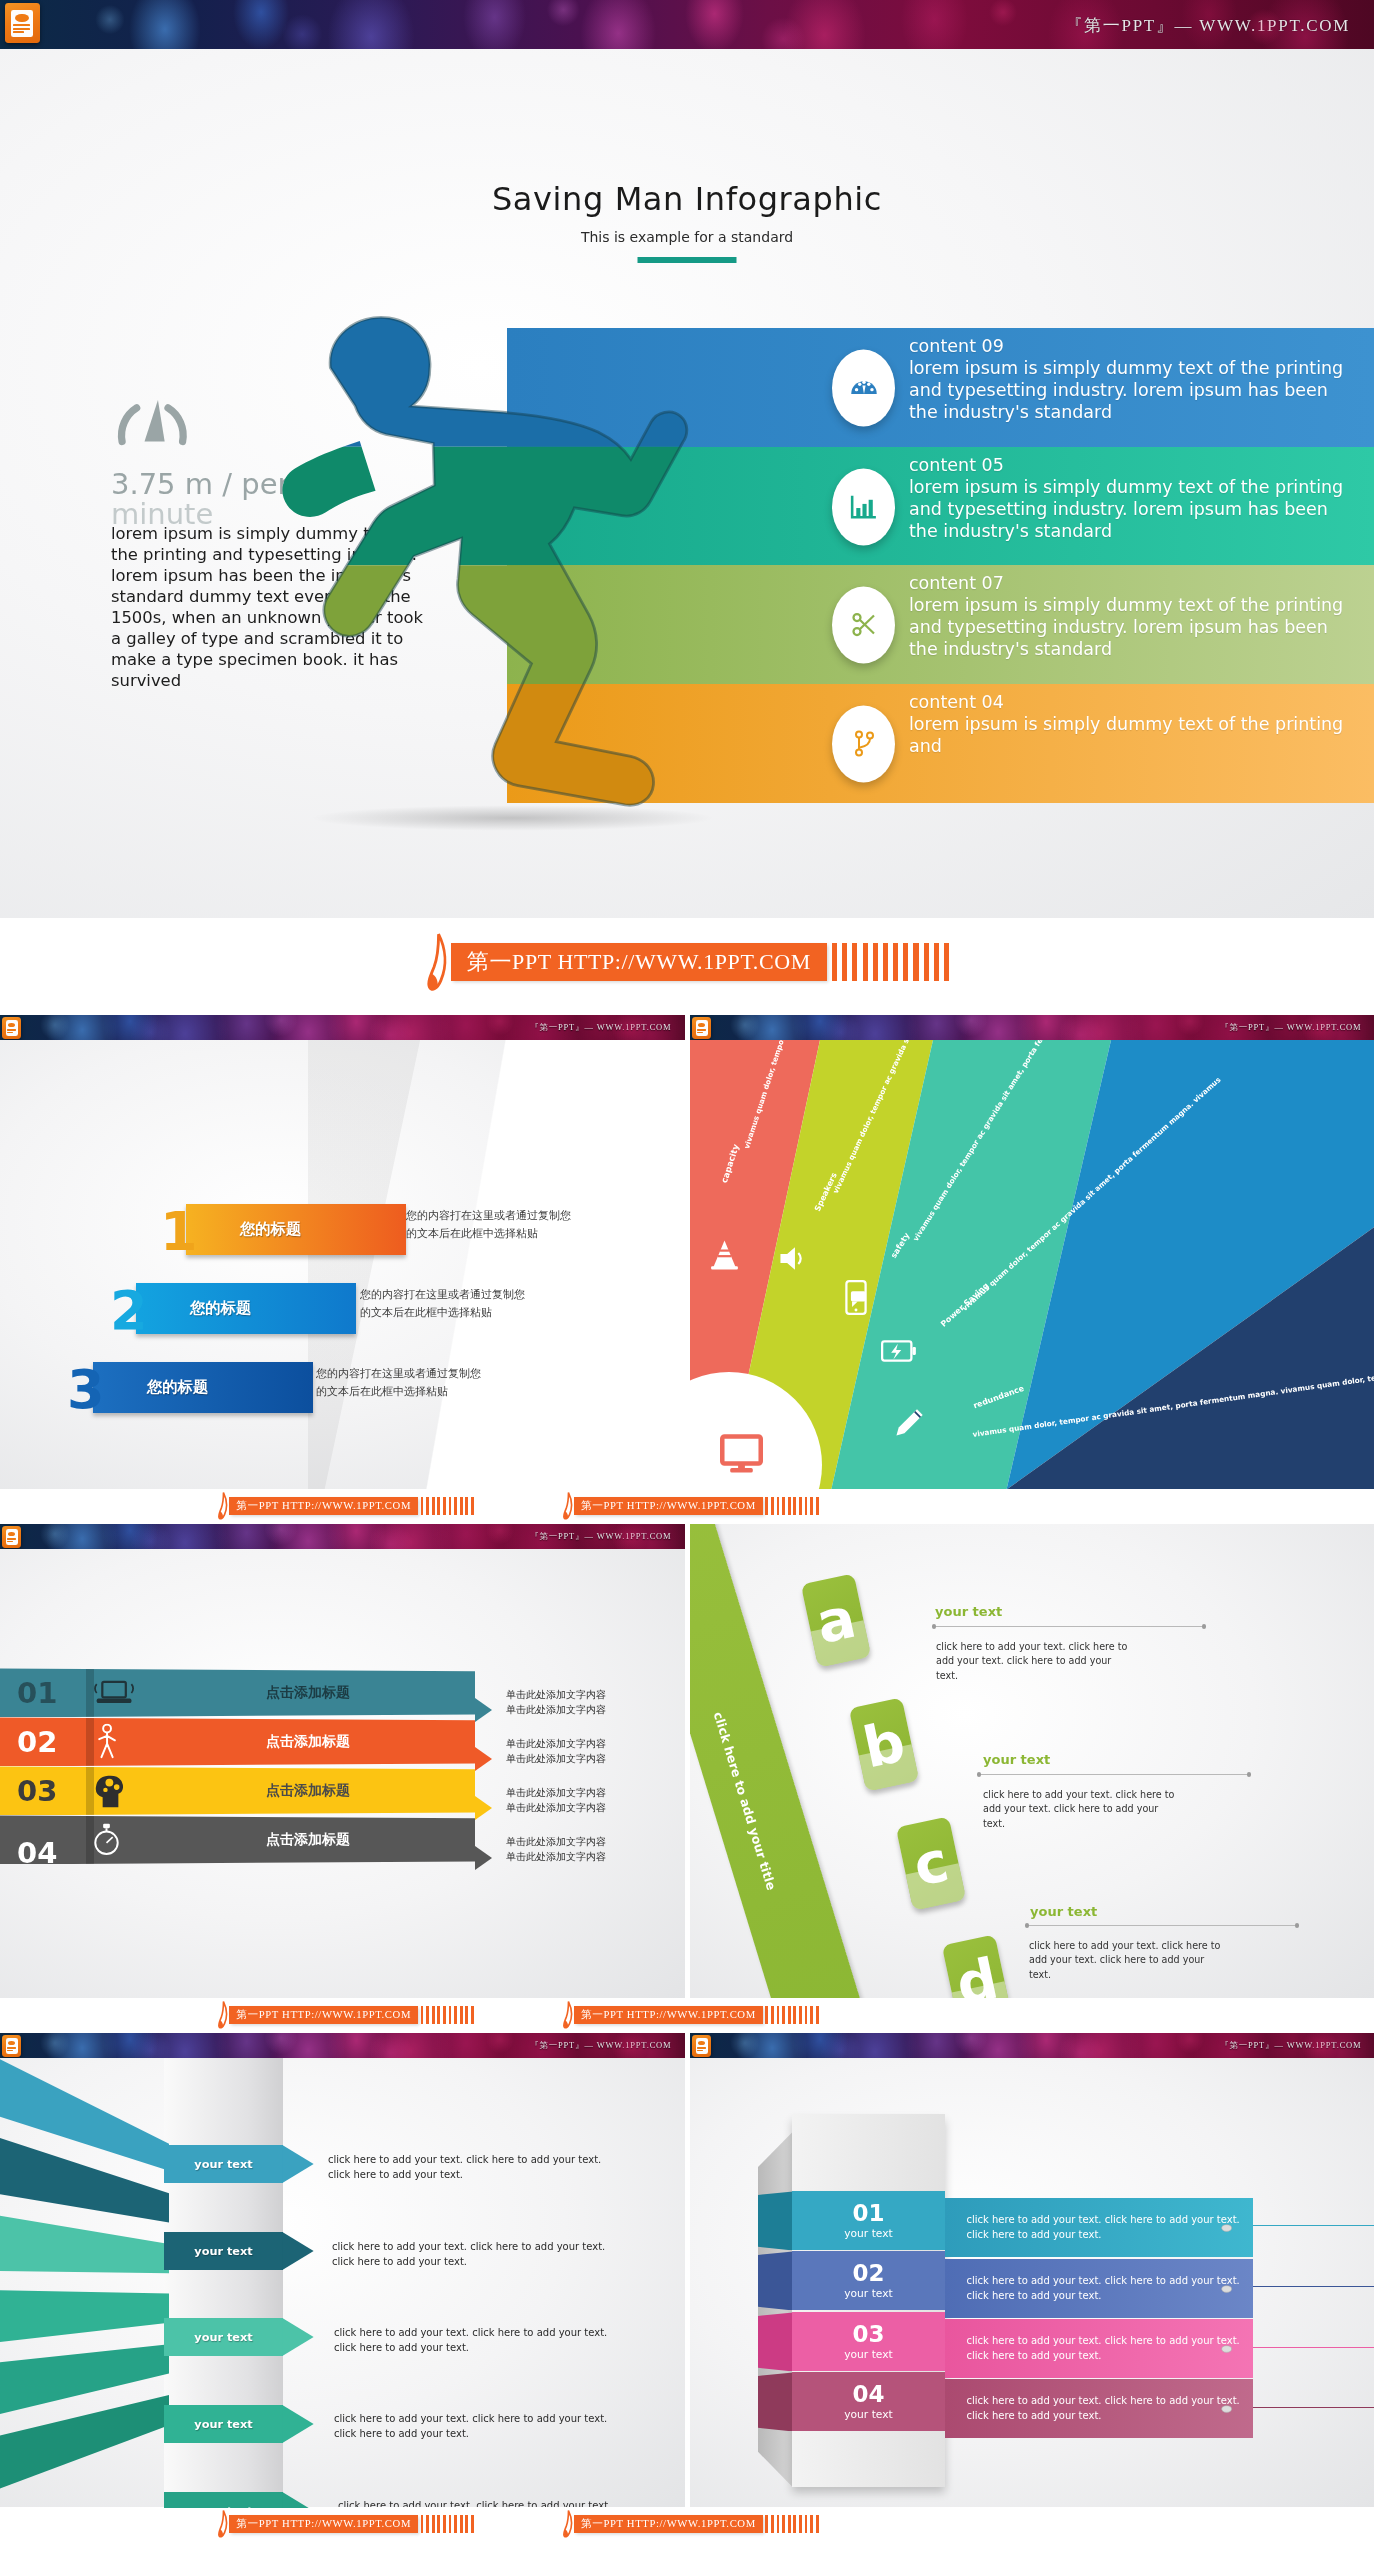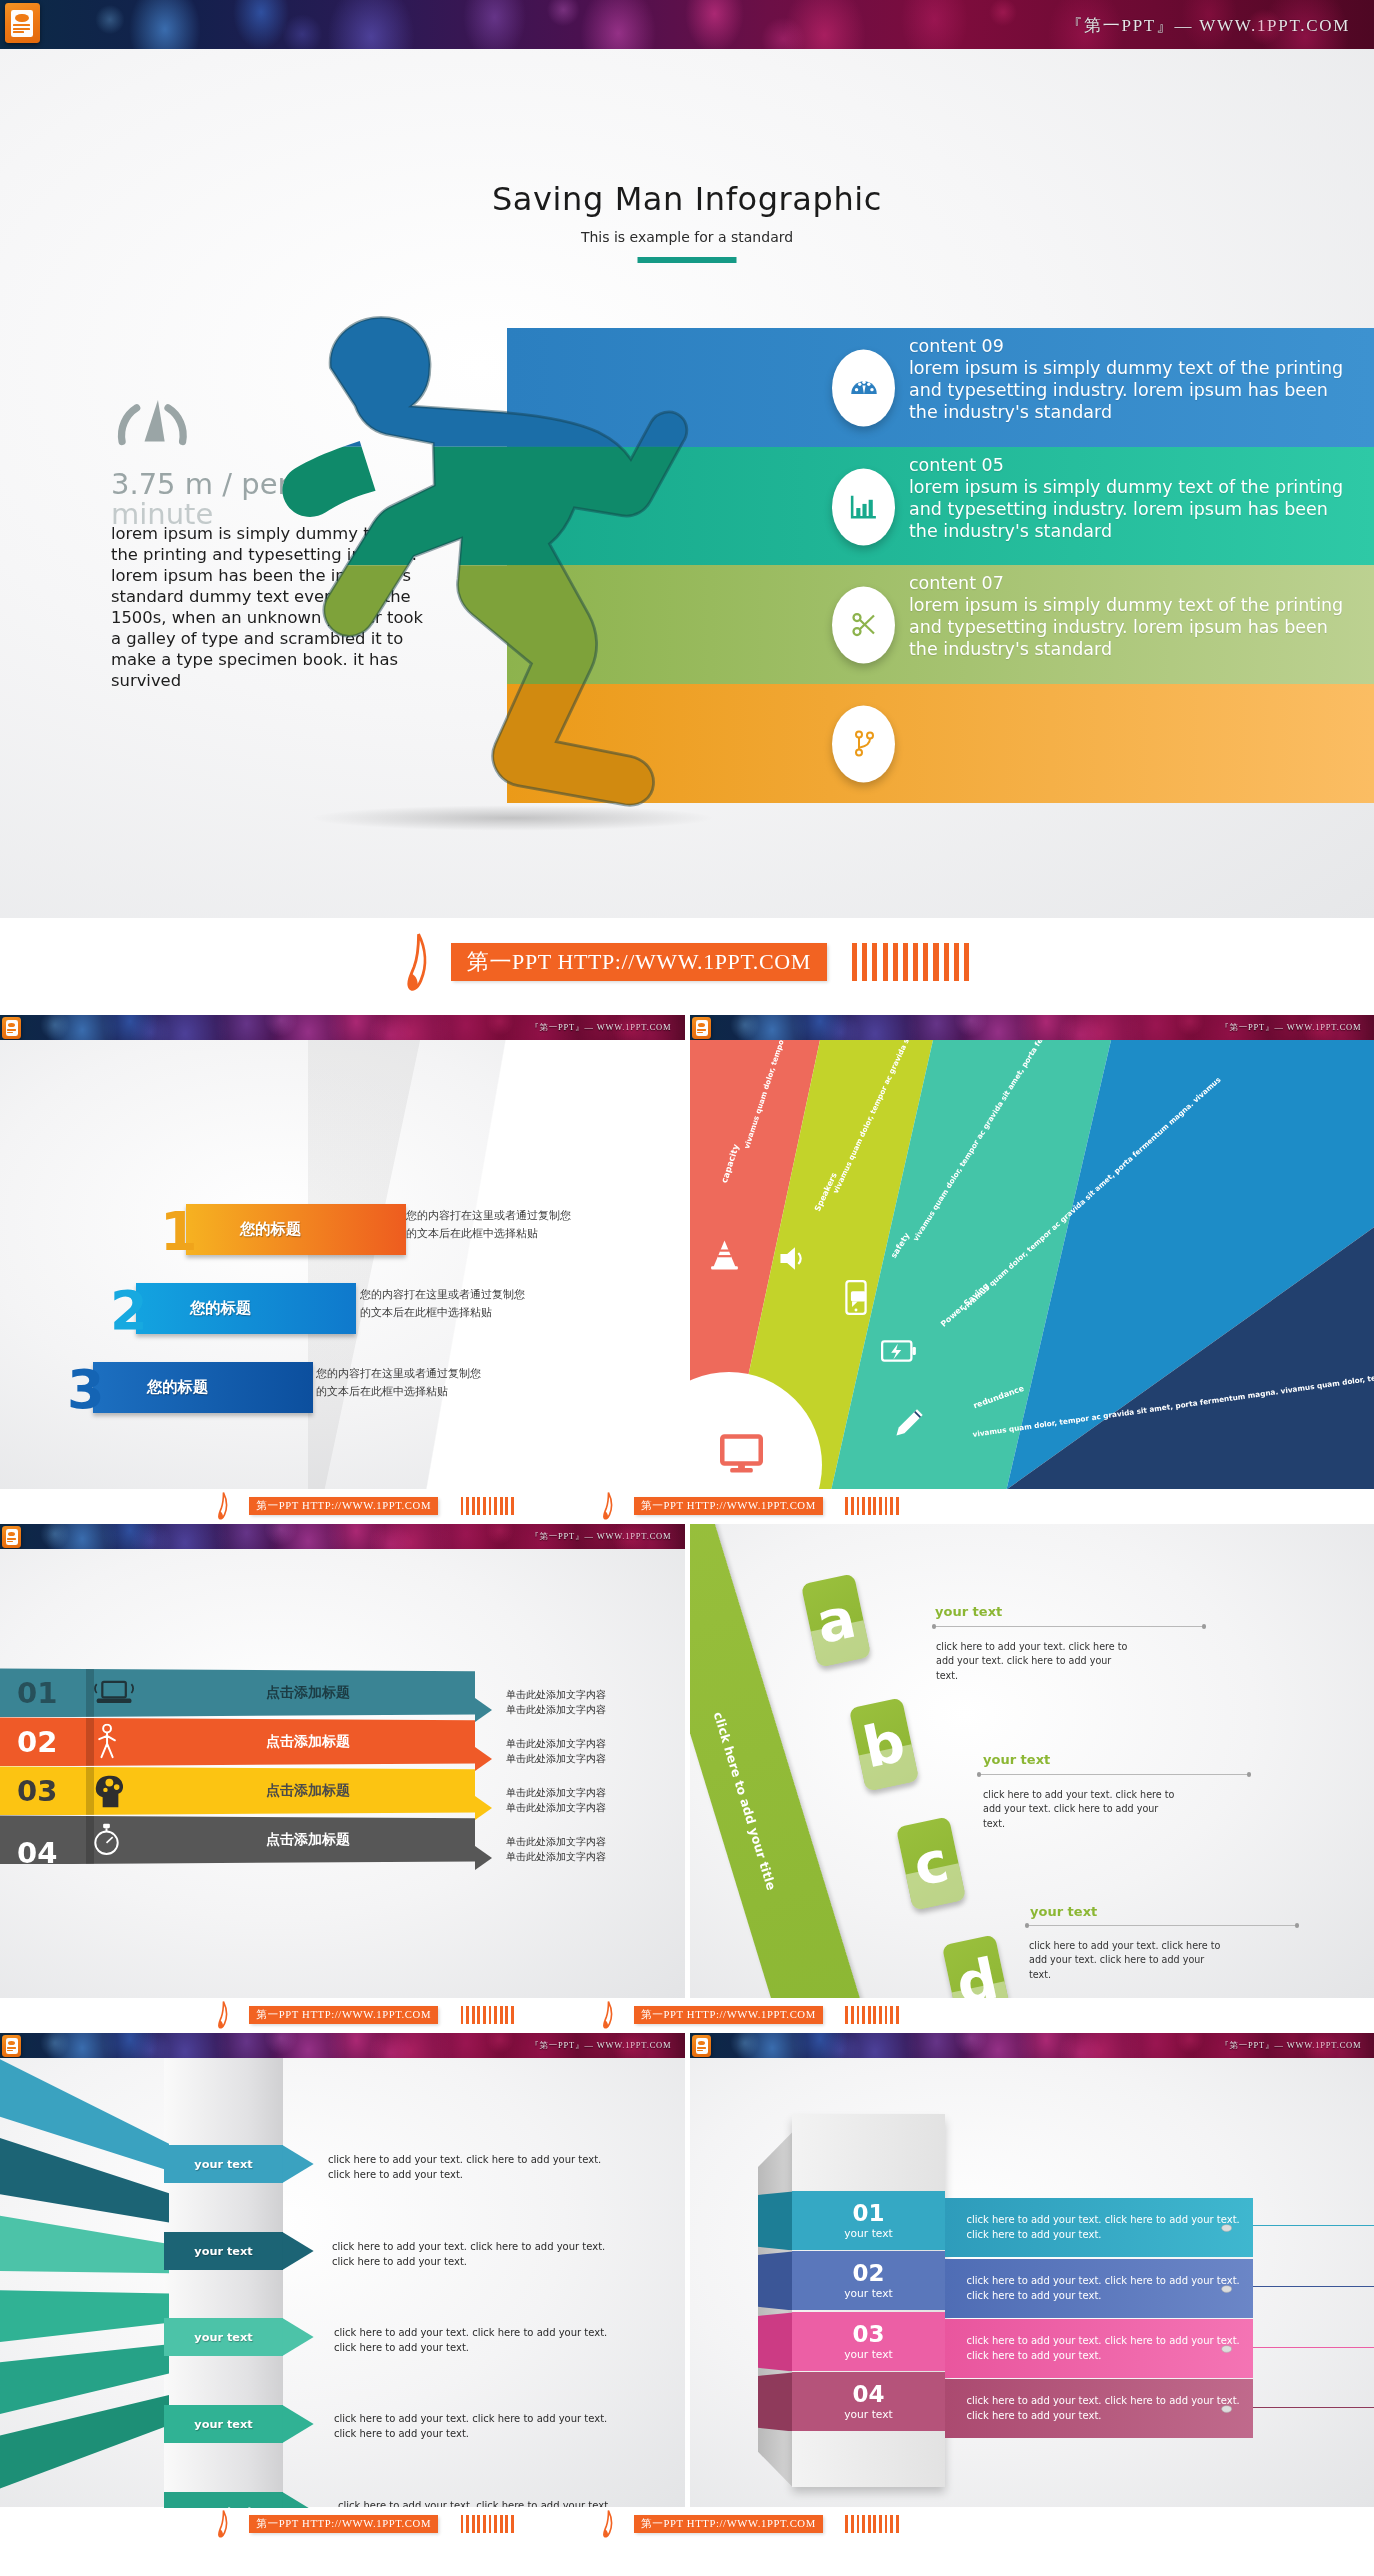--- a/index.html
+++ b/index.html
@@ -53,21 +53,21 @@
     background:#fdfdfd; border-radius:2.3px;
     display:flex; flex-direction:column; justify-content:center;
     padding:1.7px 2.3px; gap:1.1px;
   }
   .ppt-logo .bar { background:#ef7a14; border-radius:0.6px; }
   .ppt-logo .oval { border-radius:50%; background:#ef7a14; }
 
   
   .footer-wm { position:absolute; left:0; width:100%; background:#ffffff;
                display:flex; align-items:center; justify-content:center; }
-  .fw-wrap { display:flex; align-items:center;gap:20px; }
+  .fw-wrap { display:flex; align-items:center; }
   .fw-pen { position:relative; }
   .fw-bar { background:#f26322; color:#fff; font-family:"Liberation Serif", serif;
             letter-spacing:0.6px; display:flex; align-items:center;
             box-shadow:1.7px 1.7px 3.4px rgba(0,0,0,.18); white-space:nowrap; }
   .fw-ticks { display:flex; }
   .fw-ticks i { display:block; background:#f26322; }
 
   
   #hero { position:absolute; left:0; top:0; width:1374px; height:918px;
           background:radial-gradient(ellipse at 35% 40%, #ffffff 0%, #f6f6f7 45%, #e6e7e9 100%); }
@@ -290,20 +290,24 @@
 
     <div class="band" style="top:356px;height:119px;background:linear-gradient(90deg,#eb9a18,#fbbd63);">
       <div class="icon-circle">
         <svg viewBox="0 0 64 64" width="32" height="32">
           <circle cx="22" cy="14" r="6" stroke="#eb9a18" stroke-width="4" fill="none"></circle>
           <circle cx="22" cy="50" r="6" stroke="#eb9a18" stroke-width="4" fill="none"></circle>
           <circle cx="44" cy="16" r="6" stroke="#eb9a18" stroke-width="4" fill="none"></circle>
           <line x1="22" y1="20" x2="22" y2="44" stroke="#eb9a18" stroke-width="4"></line>
           <path d="M44 22 Q44 36 24 40" stroke="#eb9a18" stroke-width="4" fill="none"></path>
         </svg>
+      </div>
+      <div class="btext">
+        <span class="head">content 04</span>
+        <span>lorem ipsum is simply dummy text of the printing and</span>
       </div>
     </div>
 
     <div id="runner-shadow"></div>
     <svg id="runner" viewBox="0 0 1080 940">
       <defs>
         <clipPath id="cA">
             <rect x="0" y="0" width="1080" height="258"></rect>
           </clipPath>
         <clipPath id="cB">

